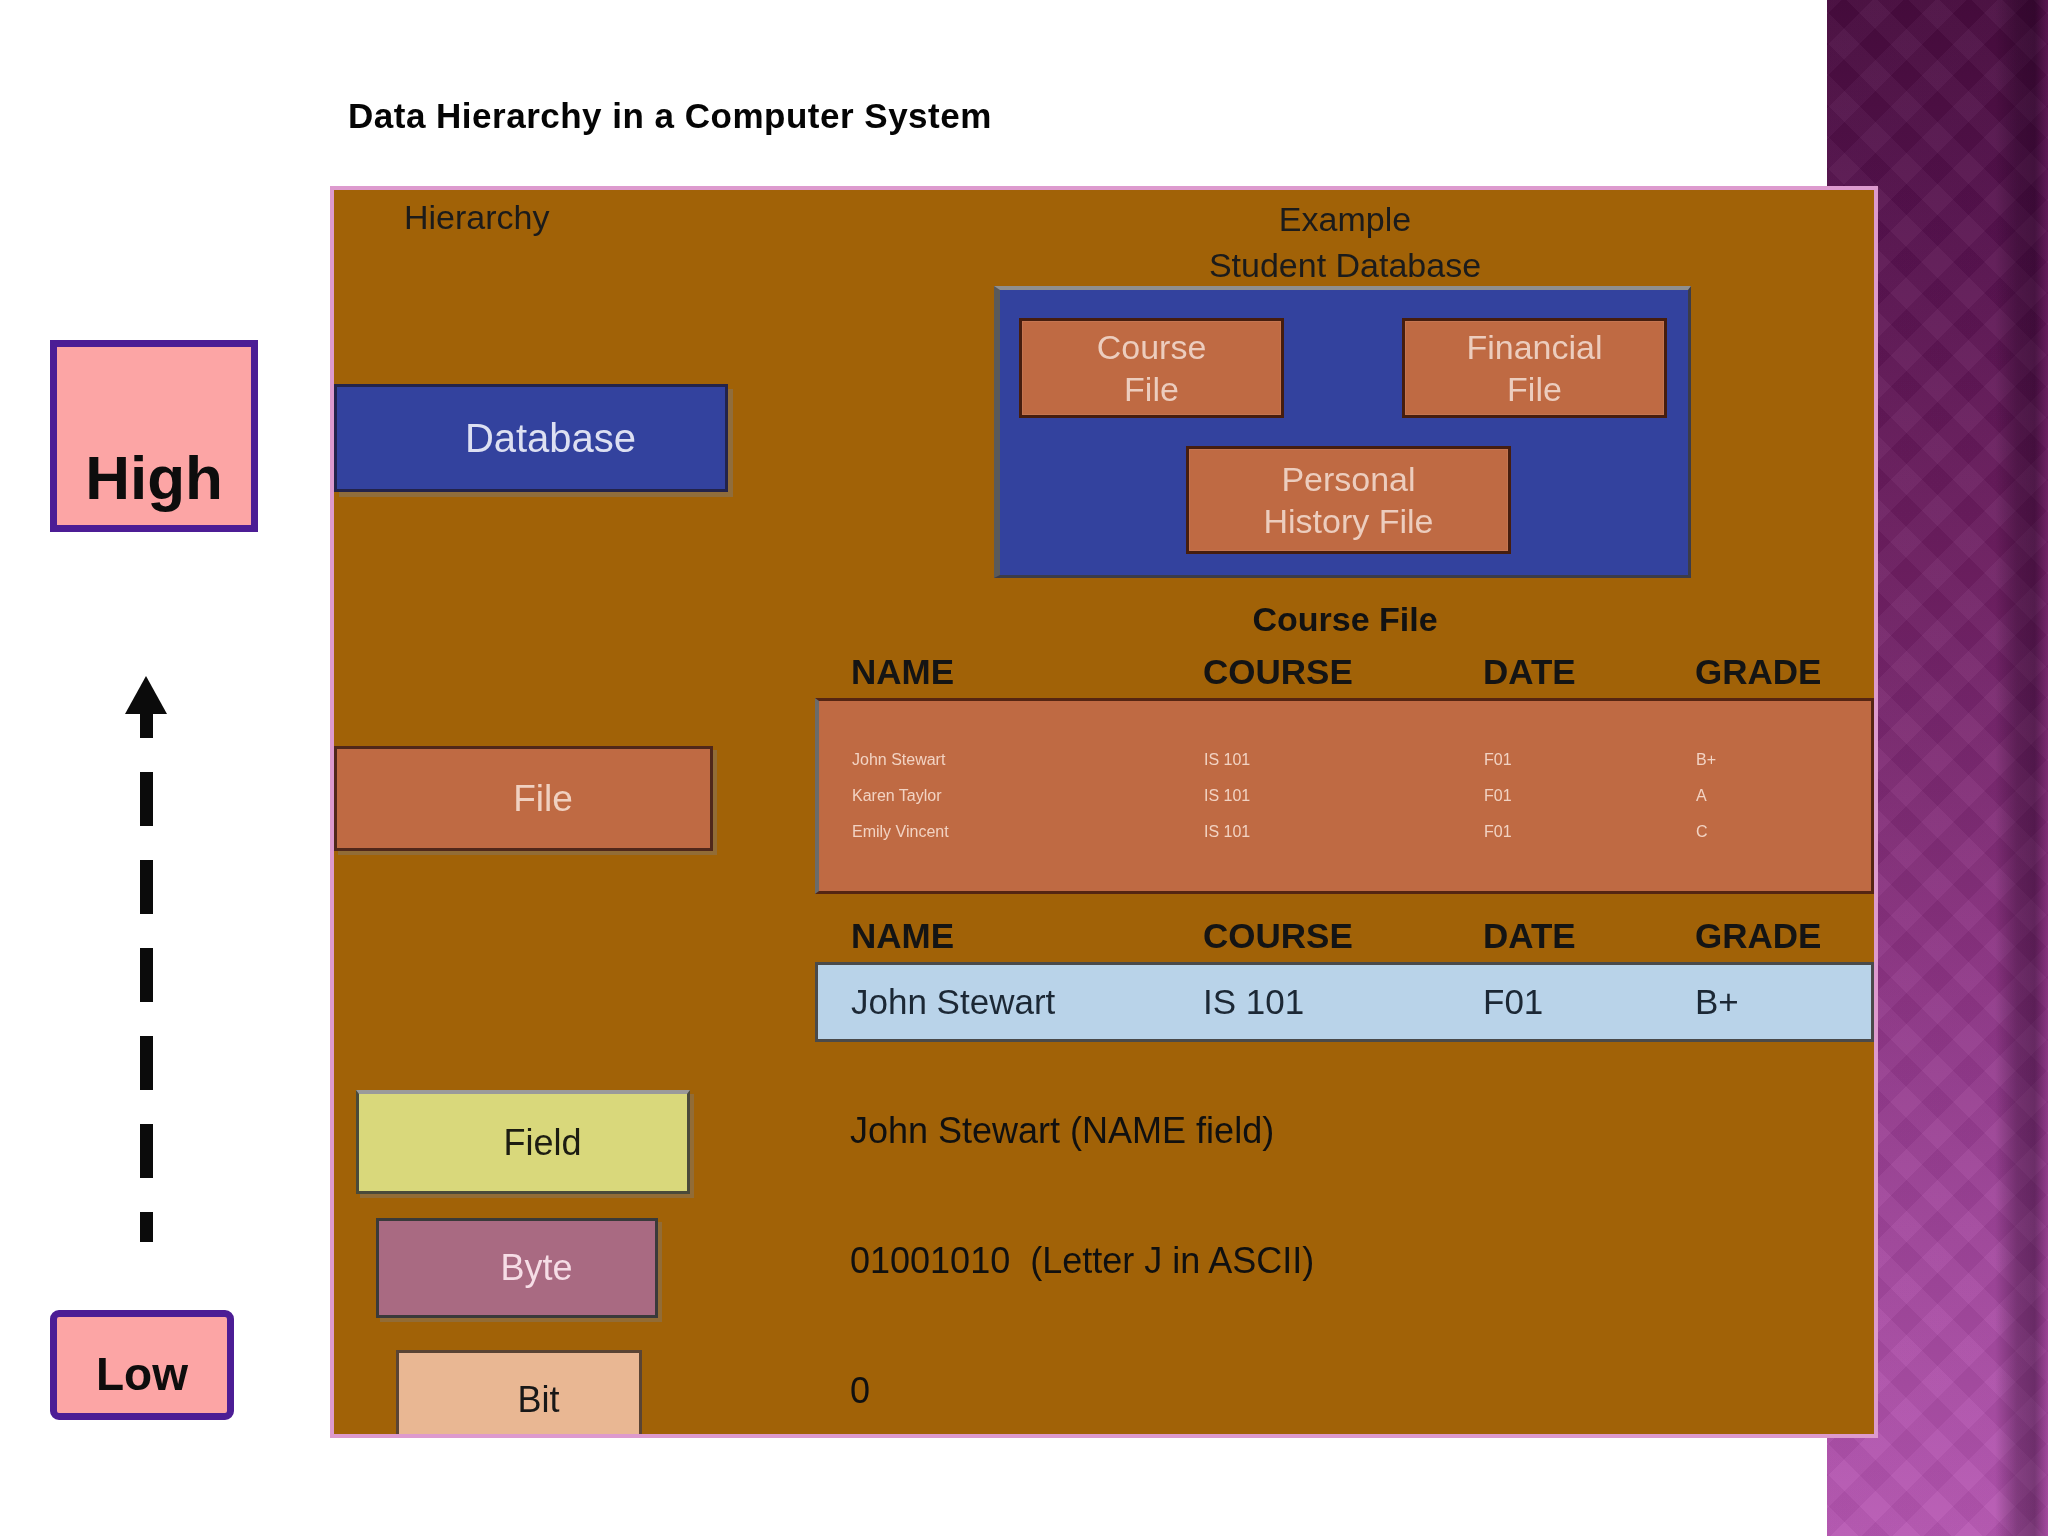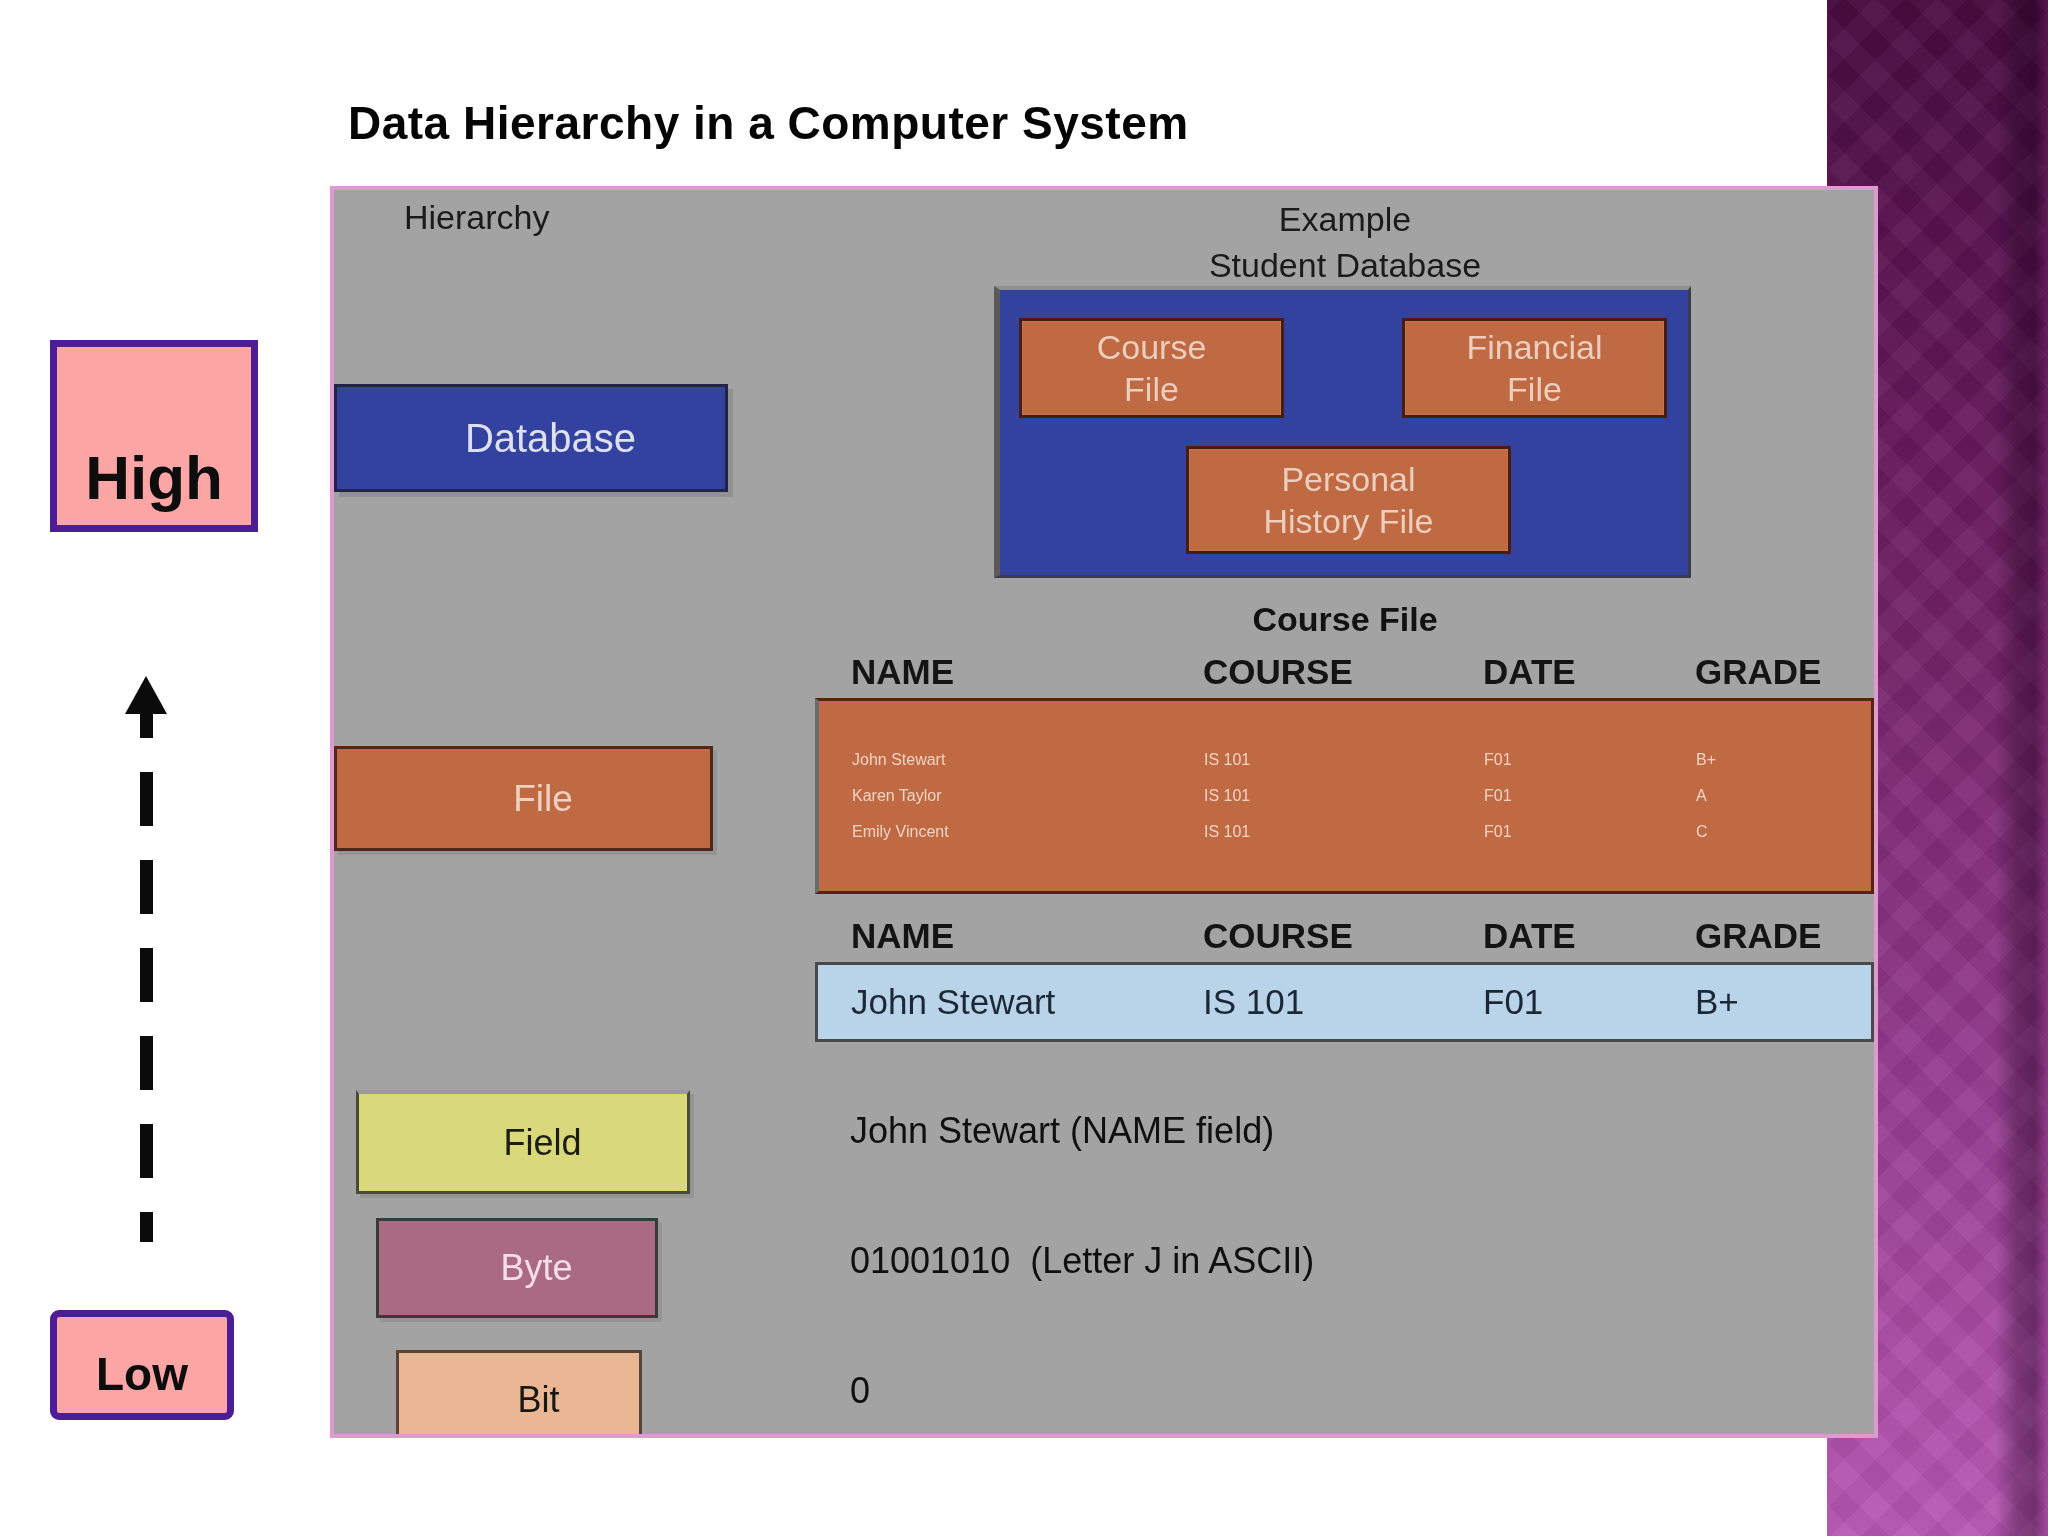--- a/index.html
+++ b/index.html
@@ -13,39 +13,39 @@
   .purple-bar{
     left:1827px;top:0;width:221px;height:1536px;z-index:1;
     background-image:
       linear-gradient(to right, rgba(0,0,0,0) 76%, rgba(25,0,25,0.32) 86%, rgba(25,0,25,0.40) 94%, rgba(120,30,110,0.25) 100%),
       repeating-linear-gradient(45deg, rgba(255,255,255,0.03) 0 22px, rgba(0,0,0,0.03) 22px 44px),
       repeating-linear-gradient(-45deg, rgba(255,255,255,0.03) 0 22px, rgba(0,0,0,0.03) 22px 44px),
       linear-gradient(180deg, #480b3f 0%, #5b1452 18%, #702064 38%, #893180 60%, #a1459c 80%, #b757b3 100%);
   }
 
   
-  .slide-title{left:348px;top:96px;font-size:46px;font-weight:700;color:#050505;letter-spacing:0.5px;}
+  .slide-title{left:348px;top:96px;font-size:35px;font-weight:700;color:#050505;letter-spacing:0.5px;}
 
   
   .rail-box{background:#fca5a5;border:7px solid #4c1d95;box-sizing:border-box;
     display:flex;align-items:flex-end;justify-content:center;color:#0d0d0d;font-weight:700;}
   .high-box{left:50px;top:340px;width:208px;height:192px;font-size:62px;padding-bottom:12px;}
   .low-box{left:50px;top:1310px;width:184px;height:110px;font-size:46px;padding-bottom:12px;border-radius:9px;}
 
   
   .up-arrow{left:124px;top:676px;width:44px;display:flex;flex-direction:column;align-items:center;}
   .arrow-head{width:0;height:0;border-left:21px solid transparent;border-right:21px solid transparent;border-bottom:38px solid #0b0b0b;}
   .arrow-stub{width:13px;height:24px;background:#0b0b0b;}
   .arrow-dash{width:13px;height:54px;background:#0b0b0b;margin-top:34px;}
   .arrow-dash.short{height:30px;}
 
   
   .panel{
     left:330px;top:186px;width:1548px;height:1252px;box-sizing:border-box;
-    background:#a3a3a3;border:4px solid #dd9ace;overflow:hidden;z-index:2;
+    background:#a16207;border:4px solid #dd9ace;overflow:hidden;z-index:2;
   }
   .heading{font-size:34px;color:#1b1b1b;}
   .hierarchy-heading{left:70px;top:8px;}
   .example-heading{left:811px;top:6px;width:400px;text-align:center;line-height:46px;}
 
   
   .db-container{
     left:660px;top:96px;width:697px;height:292px;box-sizing:border-box;
     background:#33429e;border:3px solid #3c3c48;border-left:6px solid #5a5a5a;border-top:4px solid #8f8f8f;
   }

